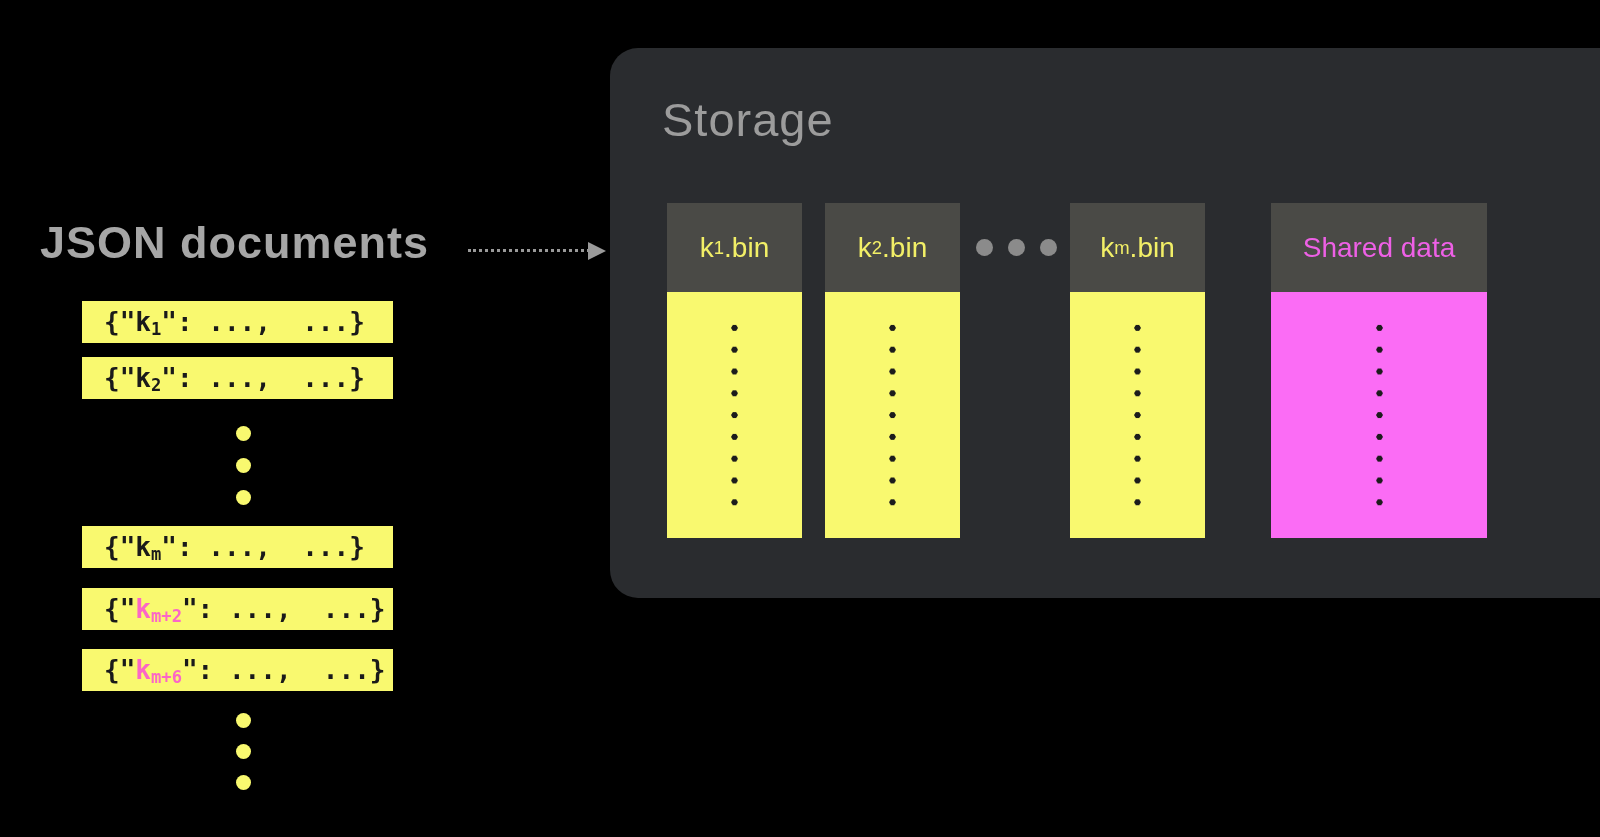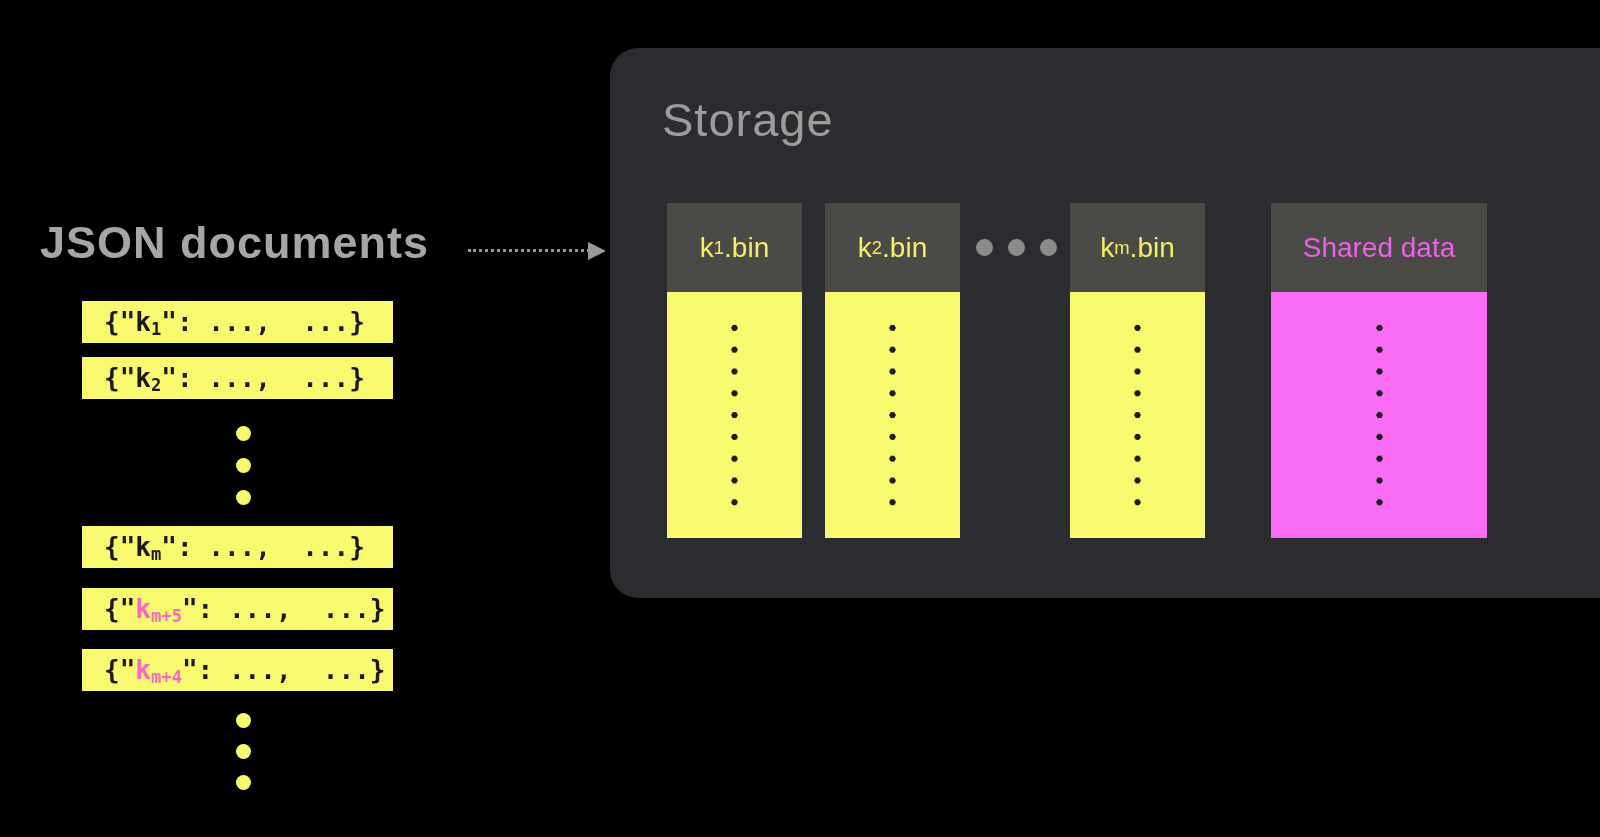--- a/index.html
+++ b/index.html
@@ -115,23 +115,23 @@
   <div class="doc-bar" style="top:357px"><span><span>{"</span><span>k</span><sub>2</sub><span>": ...,  ...}</span></span></div>
 
   <div class="v-ellipsis g1">
     <span class="big-dot"></span>
     <span class="big-dot"></span>
     <span class="big-dot"></span>
   </div>
 
   <div class="doc-bar" style="top:526px"><span><span>{"</span><span>k</span><sub>m</sub><span>": ...,  ...}</span></span></div>
 
-  <div class="doc-bar" style="top:588px"><span><span>{"</span><span class="hl">k</span><sub class="hl">m+5</sub><span>": ...,  ...}</span></span></div>
+  <div class="doc-bar" style="top:588px"><span><span>{"</span><span class="hl">k</span><sub class="hl">m+2</sub><span>": ...,  ...}</span></span></div>
 
-  <div class="doc-bar" style="top:649px"><span><span>{"</span><span class="hl">k</span><sub class="hl">m+4</sub><span>": ...,  ...}</span></span></div>
+  <div class="doc-bar" style="top:649px"><span><span>{"</span><span class="hl">k</span><sub class="hl">m+6</sub><span>": ...,  ...}</span></span></div>
 
   <div class="v-ellipsis g2">
     <span class="big-dot"></span>
     <span class="big-dot"></span>
     <span class="big-dot"></span>
   </div>
 
   <div class="panel">
     <div class="panel-title">Storage</div>
 

